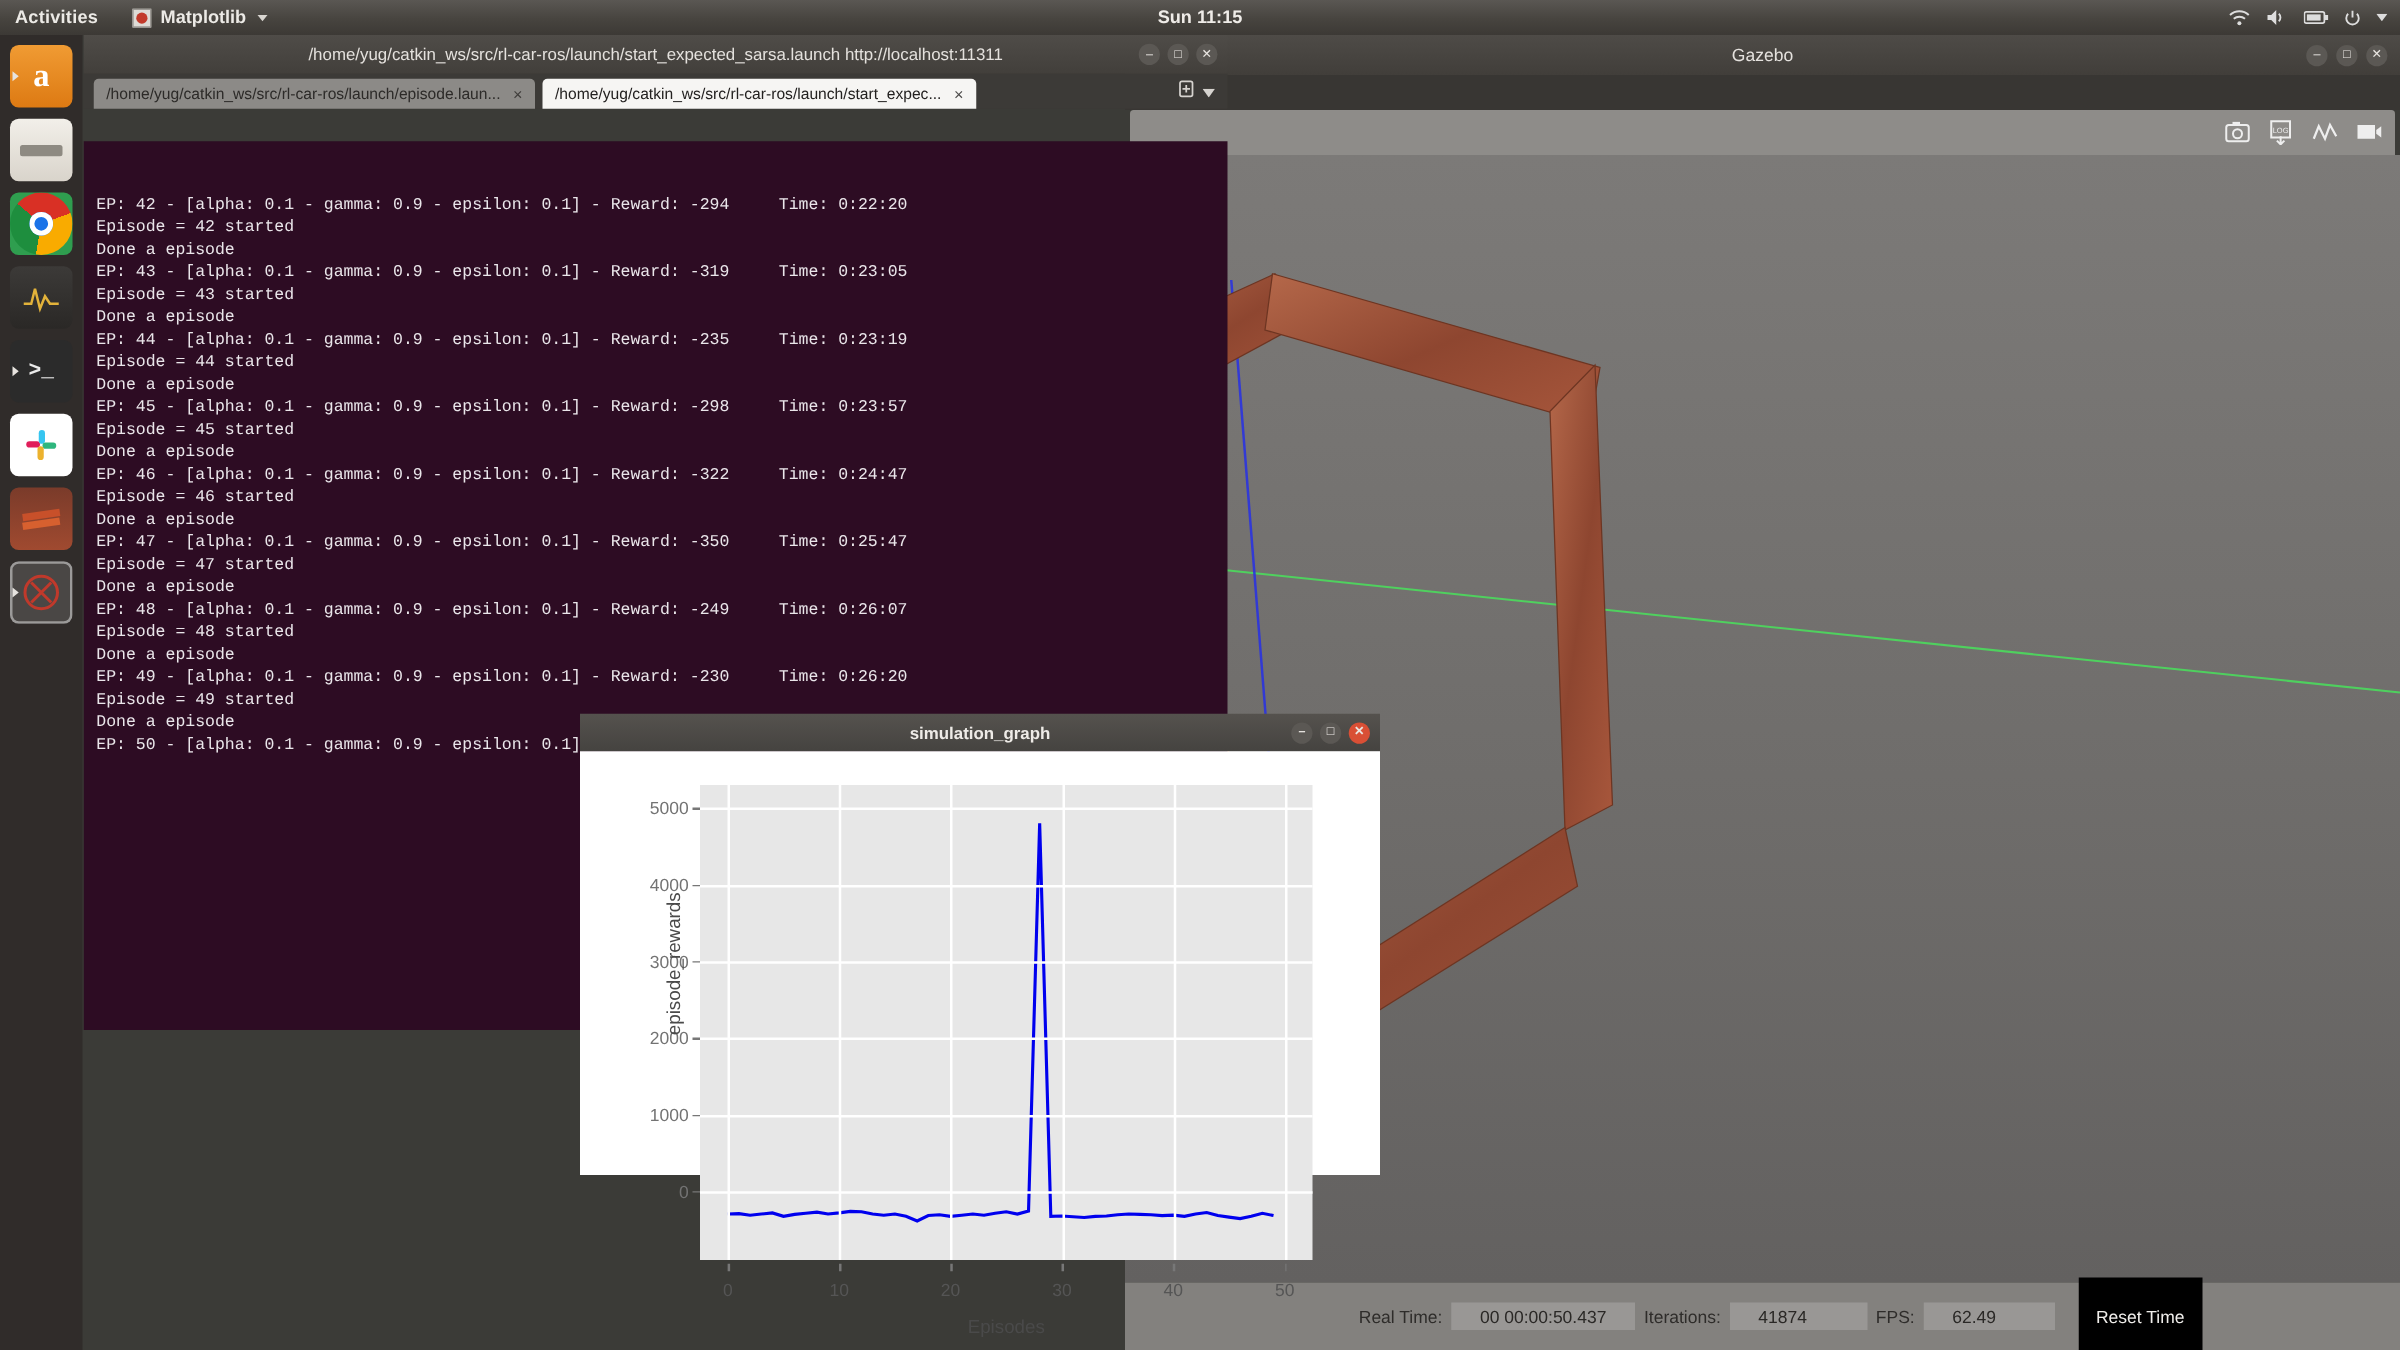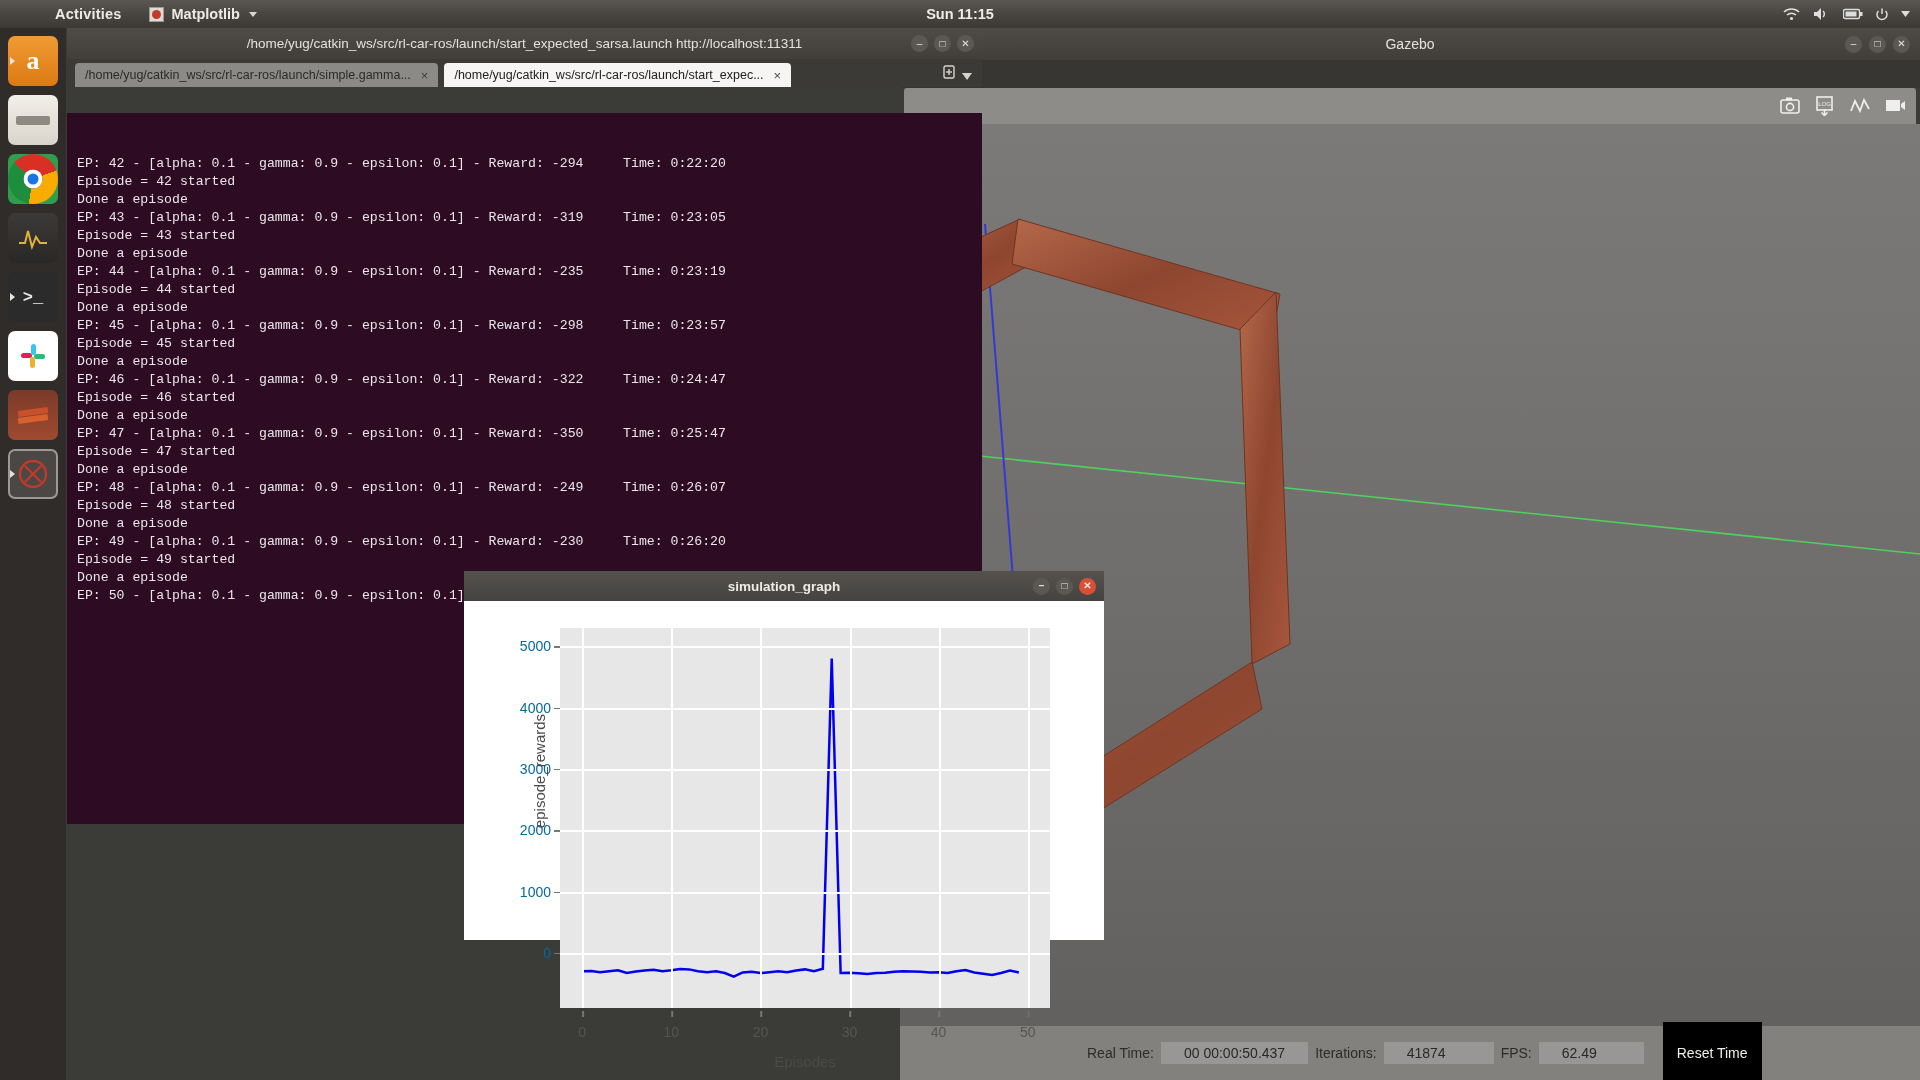--- a/index.html
+++ b/index.html
@@ -11,21 +11,20 @@
   }
   #screen { position: relative; width: 1920px; height: 1080px; }
 
   
   .top-panel {
     position: absolute; left: 0; top: 0; width: 1920px; height: 28px;
     background: linear-gradient(to bottom, #5a5753 0%, #47443f 55%, #3c3935 100%);
     display: flex; align-items: center;
     color: #e8e5e0; font-size: 14.5px;
     z-index: 60;
-    padding-left: 43px;
   }
   .activities { margin-left: 12px; font-weight: bold; letter-spacing: .2px; color: #eceae6; }
   .app-menu { display: flex; align-items: center; margin-left: 28px; gap: 7px; }
   .app-icon {
     width: 15px; height: 15px; background: #dedbd6; border: 1px solid #9d9a95;
     display: flex; align-items: center; justify-content: center;
   }
   .app-icon i { width: 9px; height: 9px; border-radius: 50%; background: #c23a2b; display: block; }
   .app-name { font-weight: bold; color: #eceae6; }
   .menu-caret { border-left: 4.5px solid transparent; border-right: 4.5px solid transparent; border-top: 5px solid #d9d6d1; margin-left: 2px; }
@@ -130,21 +129,21 @@
     color: #eeebe7; font-size: 13.5px; font-weight: bold;
   }
   .mpl-title .btns { position: absolute; right: 8px; display: flex; gap: 6px; }
   .wbtn.close { background: #d94f35; }
   .mpl-body { position: absolute; left: 0; right: 0; top: 30px; bottom: 0; background: #ffffff; }
   .plot-area { position: absolute; left: 96px; top: 27px; width: 490px; height: 380px; background: #e7e7e7; }
   .grid-v, .grid-h { position: absolute; background: #ffffff; }
   .grid-v { width: 2px; top: 0; bottom: 0; }
   .grid-h { height: 2px; left: 0; right: 0; }
   .ytick { position: absolute; right: 100%; margin-right: 9px; transform: translateY(-50%);
-      font-size: 14px; color: #0369a1; white-space: nowrap; }
+      font-size: 14px; color: #737373; white-space: nowrap; }
   .ytick::after { content:""; position:absolute; left: calc(100% + 3px); top: 50%; width: 6px; height: 1.5px; background: #777; }
   .xtick { position: absolute; top: 100%; margin-top: 16px; transform: translateX(-50%);
       font-size: 14px; color: #555; }
   .xtick::before { content:""; position:absolute; left:50%; top:-13px; width:1.5px; height:6px; background:#777; }
   .ylabel { position: absolute; left: 18px; top: 50%; transform: translateY(-50%) rotate(-90deg);
       transform-origin: center; font-size: 15px; color: #4a4a4a; white-space: nowrap; }
   .xlabel { position: absolute; left: 96px; width: 490px; top: 452px; text-align: center; font-size: 15px; color: #4a4a4a; }
 
   .svgline { position: absolute; left: 0; top: 0; }
 </style>
@@ -235,21 +234,21 @@
     <div class="term-title">
       <span>/home/yug/catkin_ws/src/rl-car-ros/launch/start_expected_sarsa.launch http://localhost:11311</span>
       <span class="btns">
         <span class="wbtn">–</span>
         <span class="wbtn">□</span>
         <span class="wbtn">✕</span>
       </span>
     </div>
     <div class="term-tabs">
       <div class="ttab inactive">
-        <span>/home/yug/catkin_ws/src/rl-car-ros/launch/simple.gamma...</span>
+        <span>/home/yug/catkin_ws/src/rl-car-ros/launch/episode.laun...</span>
         <span class="x">×</span>
       </div>
       <div class="ttab active" style="margin-left:6px">
         <span>/home/yug/catkin_ws/src/rl-car-ros/launch/start_expec...</span>
         <span class="x">×</span>
       </div>
       <div class="tabs-right">
         <span>
           <svg width="14" height="15" viewBox="0 0 14 15">
               <rect x="2" y="1" width="10" height="12" rx="1.5" fill="none" stroke="#d6d3cf" stroke-width="1.4"></rect>

